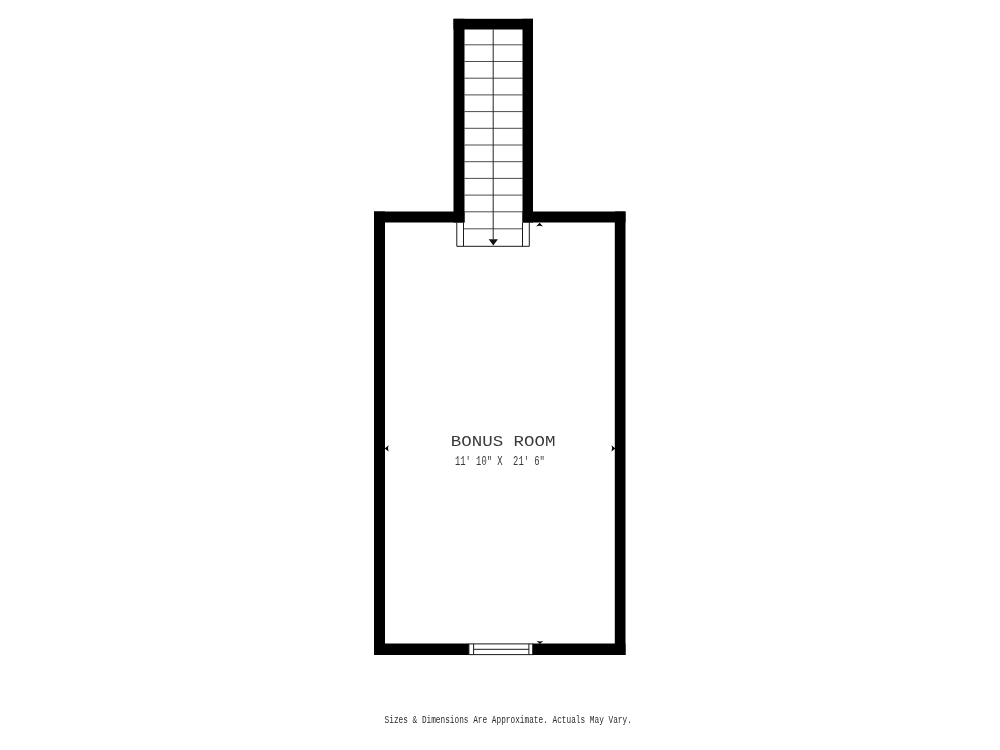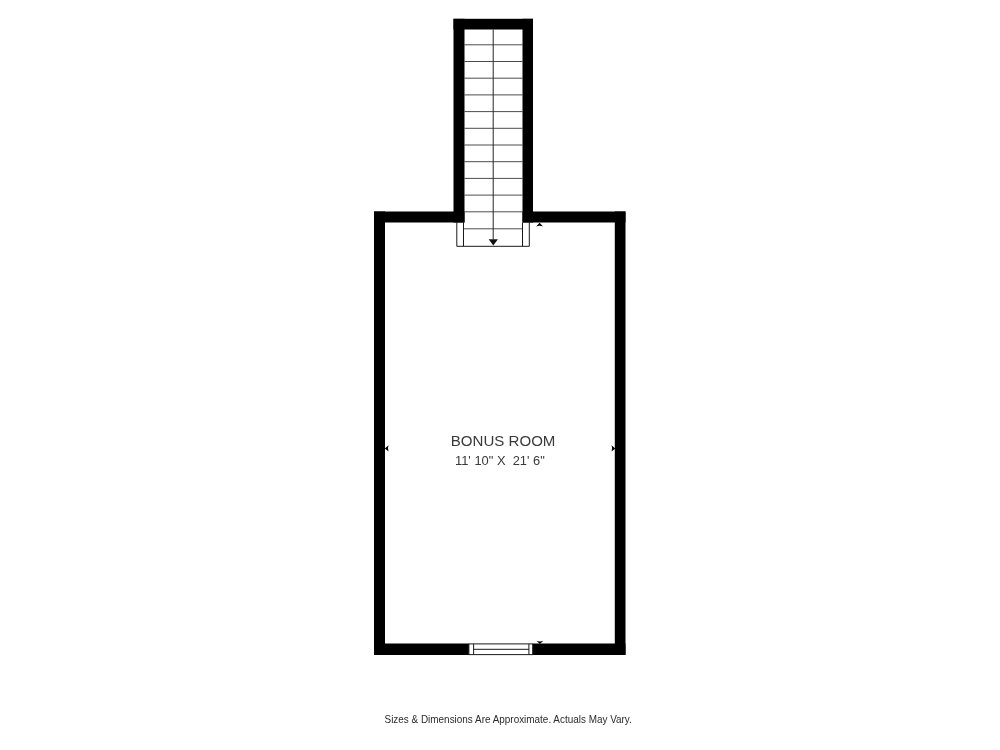--- a/index.html
+++ b/index.html
@@ -1,17 +1,17 @@
 <!DOCTYPE html>
 <html><head>
 <meta charset="utf-8">
 <style>
   html,body{margin:0;padding:0;background:#ffffff;}
   .page{position:relative;width:1000px;height:750px;background:#ffffff;overflow:hidden;
-        font-family:Liberation Sans, sans-serif;}
+        font-family:Liberation Mono, monospace;}
   svg{position:absolute;left:0;top:0;}
 </style>
 </head>
 <body>
 <div class="page">
 <svg width="1000" height="750" viewBox="0 0 1000 750">
 
   <g stroke="#4d4d4d" stroke-width="1">
     <line x1="464.5" y1="44.8" x2="522.5" y2="44.8"></line>
     <line x1="464.5" y1="61.5" x2="522.5" y2="61.5"></line>

